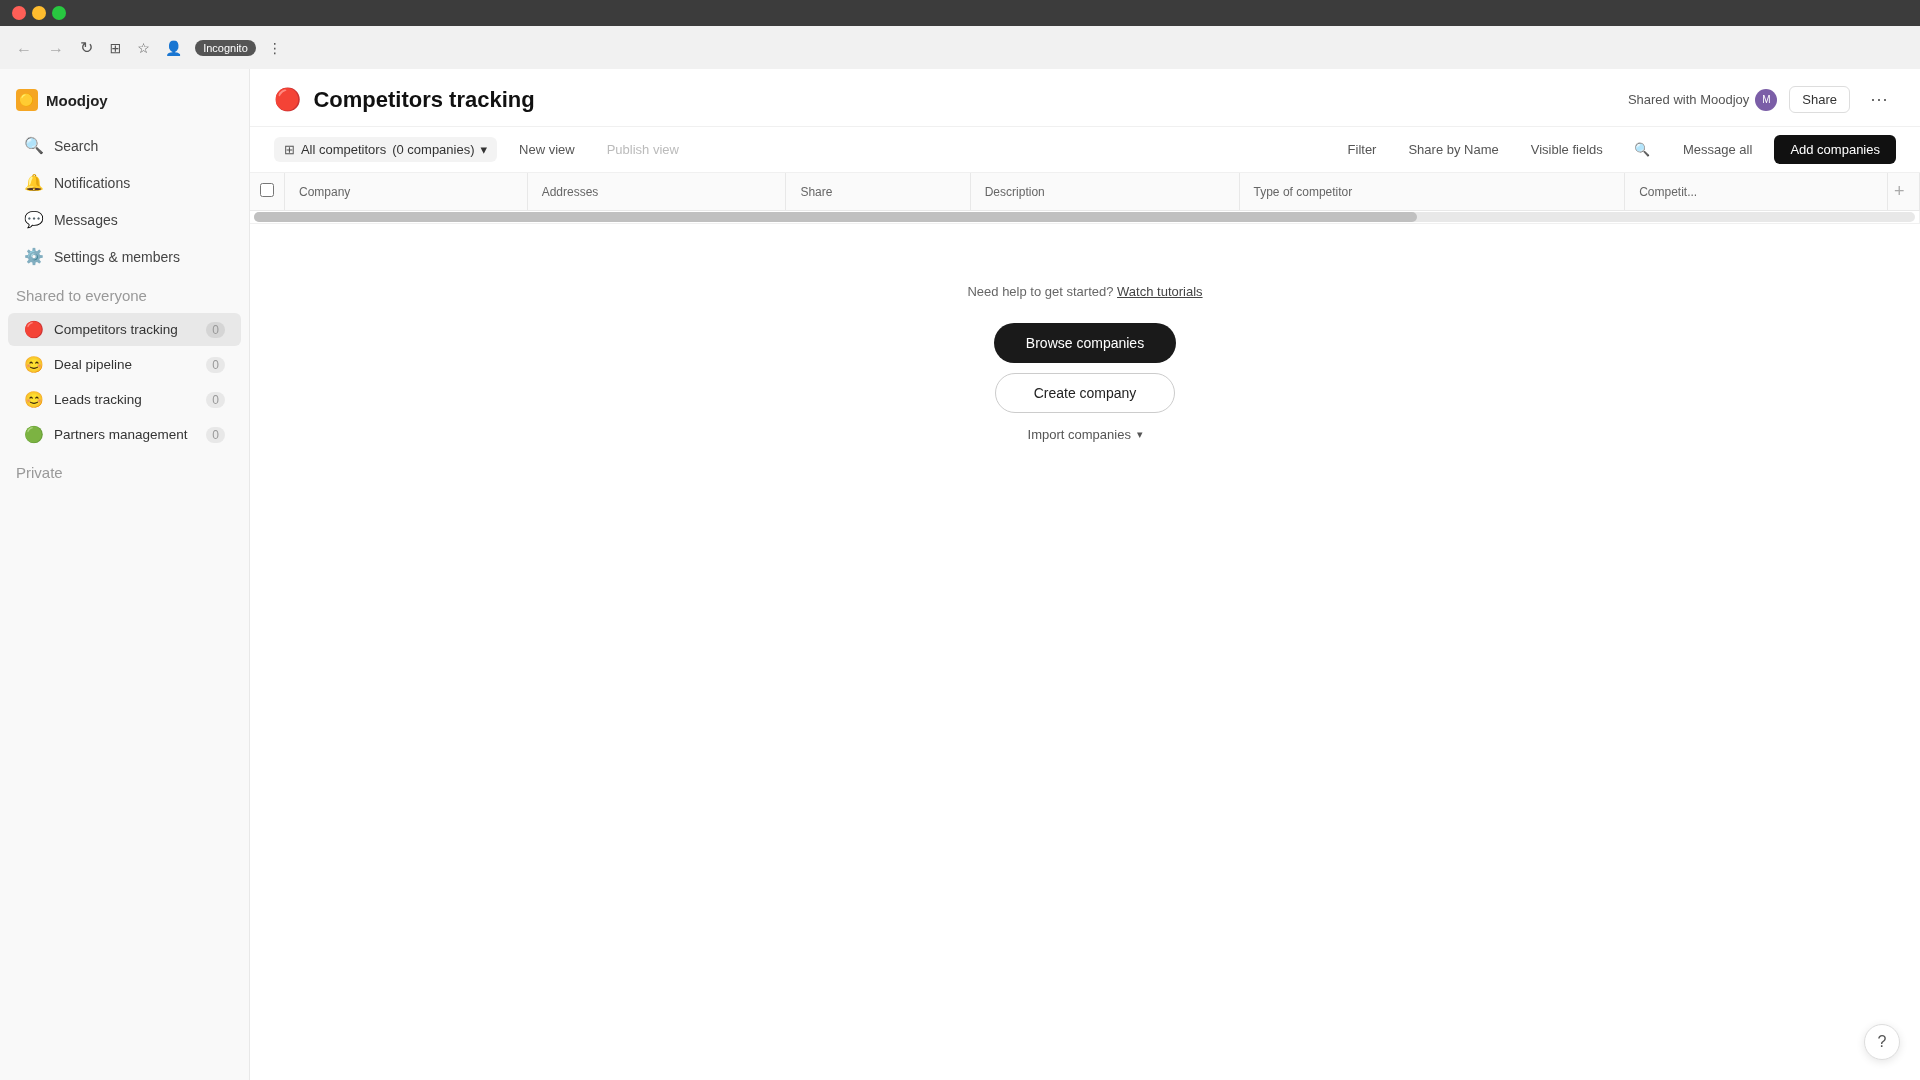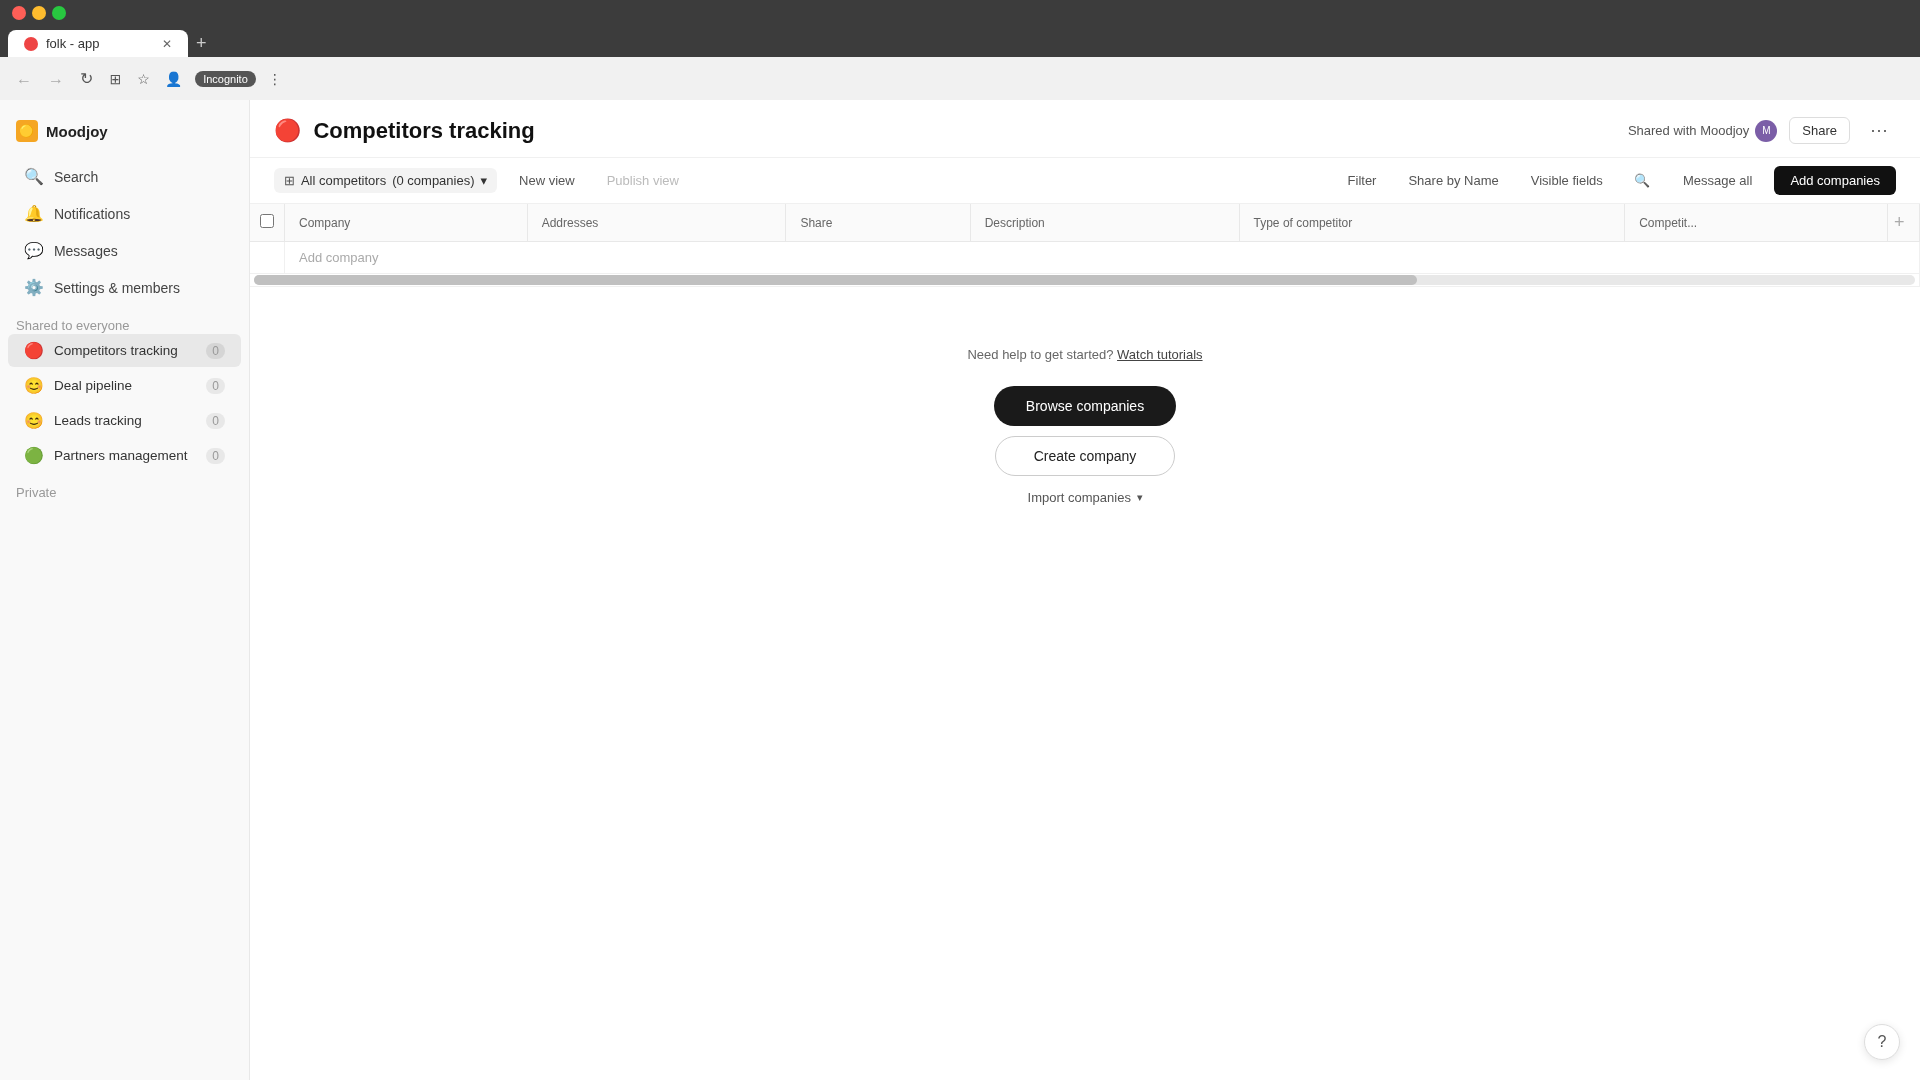--- a/index.html
+++ b/index.html
@@ -29,21 +29,21 @@
 
     
     .app { display: flex; flex: 1; overflow: hidden; }
 
     
     .sidebar { width: 250px; flex-shrink: 0; background: #f9f9f9; border-right: 1px solid #e8e8e8; display: flex; flex-direction: column; padding: 12px 0; overflow-y: auto; }
     .sidebar-brand { display: flex; align-items: center; gap: 8px; padding: 8px 16px 16px; font-weight: 600; font-size: 15px; color: #222; }
     .brand-icon { width: 22px; height: 22px; background: #f5a623; border-radius: 4px; display: flex; align-items: center; justify-content: center; font-size: 12px; }
     .sidebar-nav-item { display: flex; align-items: center; gap: 10px; padding: 8px 16px; cursor: pointer; font-size: 14px; color: #444; border-radius: 6px; margin: 1px 8px; }
     .sidebar-nav-item .nav-icon { font-size: 16px; color: #666; }
-    .sidebar-section-label { padding: 12px 16px 0; font-size: 13px; color: #999; font-weight: 500; text-transform: none; }
+    .sidebar-section-label { padding: 12px 16px 8px; font-size: 15px; color: #999; font-weight: 500; text-transform: none; }
     .sidebar-group-item { display: flex; align-items: center; gap: 10px; padding: 7px 16px; cursor: pointer; font-size: 13.5px; color: #333; border-radius: 6px; margin: 1px 8px; }
     .sidebar-group-item.active { background: #e8e8e8; font-weight: 500; }
     .group-emoji { font-size: 16px; }
     .group-label { flex: 1; }
     .group-count { font-size: 12px; color: #999; background: #e8e8e8; border-radius: 8px; padding: 1px 6px; }
     .sidebar-group-item.active .group-count { background: #d5d5d5; }
 
     
     .main { flex: 1; display: flex; flex-direction: column; overflow: hidden; background: #fff; }
 
@@ -96,28 +96,20 @@
 </head>
 <body>
 
 <div class="browser-chrome">
   <div class="browser-titlebar">
     <div class="browser-controls">
       <button class="browser-btn close"></button>
       <button class="browser-btn minimize"></button>
       <button class="browser-btn maximize"></button>
     </div>
-  </div>
-  <div class="tab-bar">
-    <div class="tab">
-      <div class="tab-favicon"></div>
-      <span>folk - app</span>
-      <span class="tab-close">✕</span>
-    </div>
-    <button class="tab-add">+</button>
   </div>
   <div class="nav-bar">
     <button class="nav-arrow disabled">←</button>
     <button class="nav-arrow disabled">→</button>
     <button class="nav-arrow">↻</button>
     <div class="nav-actions">
       <button class="nav-icon-btn">⊞</button>
       <button class="nav-icon-btn">☆</button>
       <button class="nav-icon-btn">👤</button>
       <span class="incognito-badge">Incognito</span>
@@ -232,24 +224,20 @@
             <th>
               <span>Type of competitor</span>
             </th>
             <th>
               <span>Competit...</span>
             </th>
             <th class="add-col">+</th>
           </tr>
         </thead>
         <tbody>
-          <tr class="add-company-row">
-            <td></td>
-            <td colspan="7">Add company</td>
-          </tr>
           <tr class="scroll-bar-row">
             <td colspan="8">
               <div class="scroll-track">
                 <div class="scroll-thumb"></div>
               </div>
             </td>
           </tr>
         </tbody>
       </table>
 

